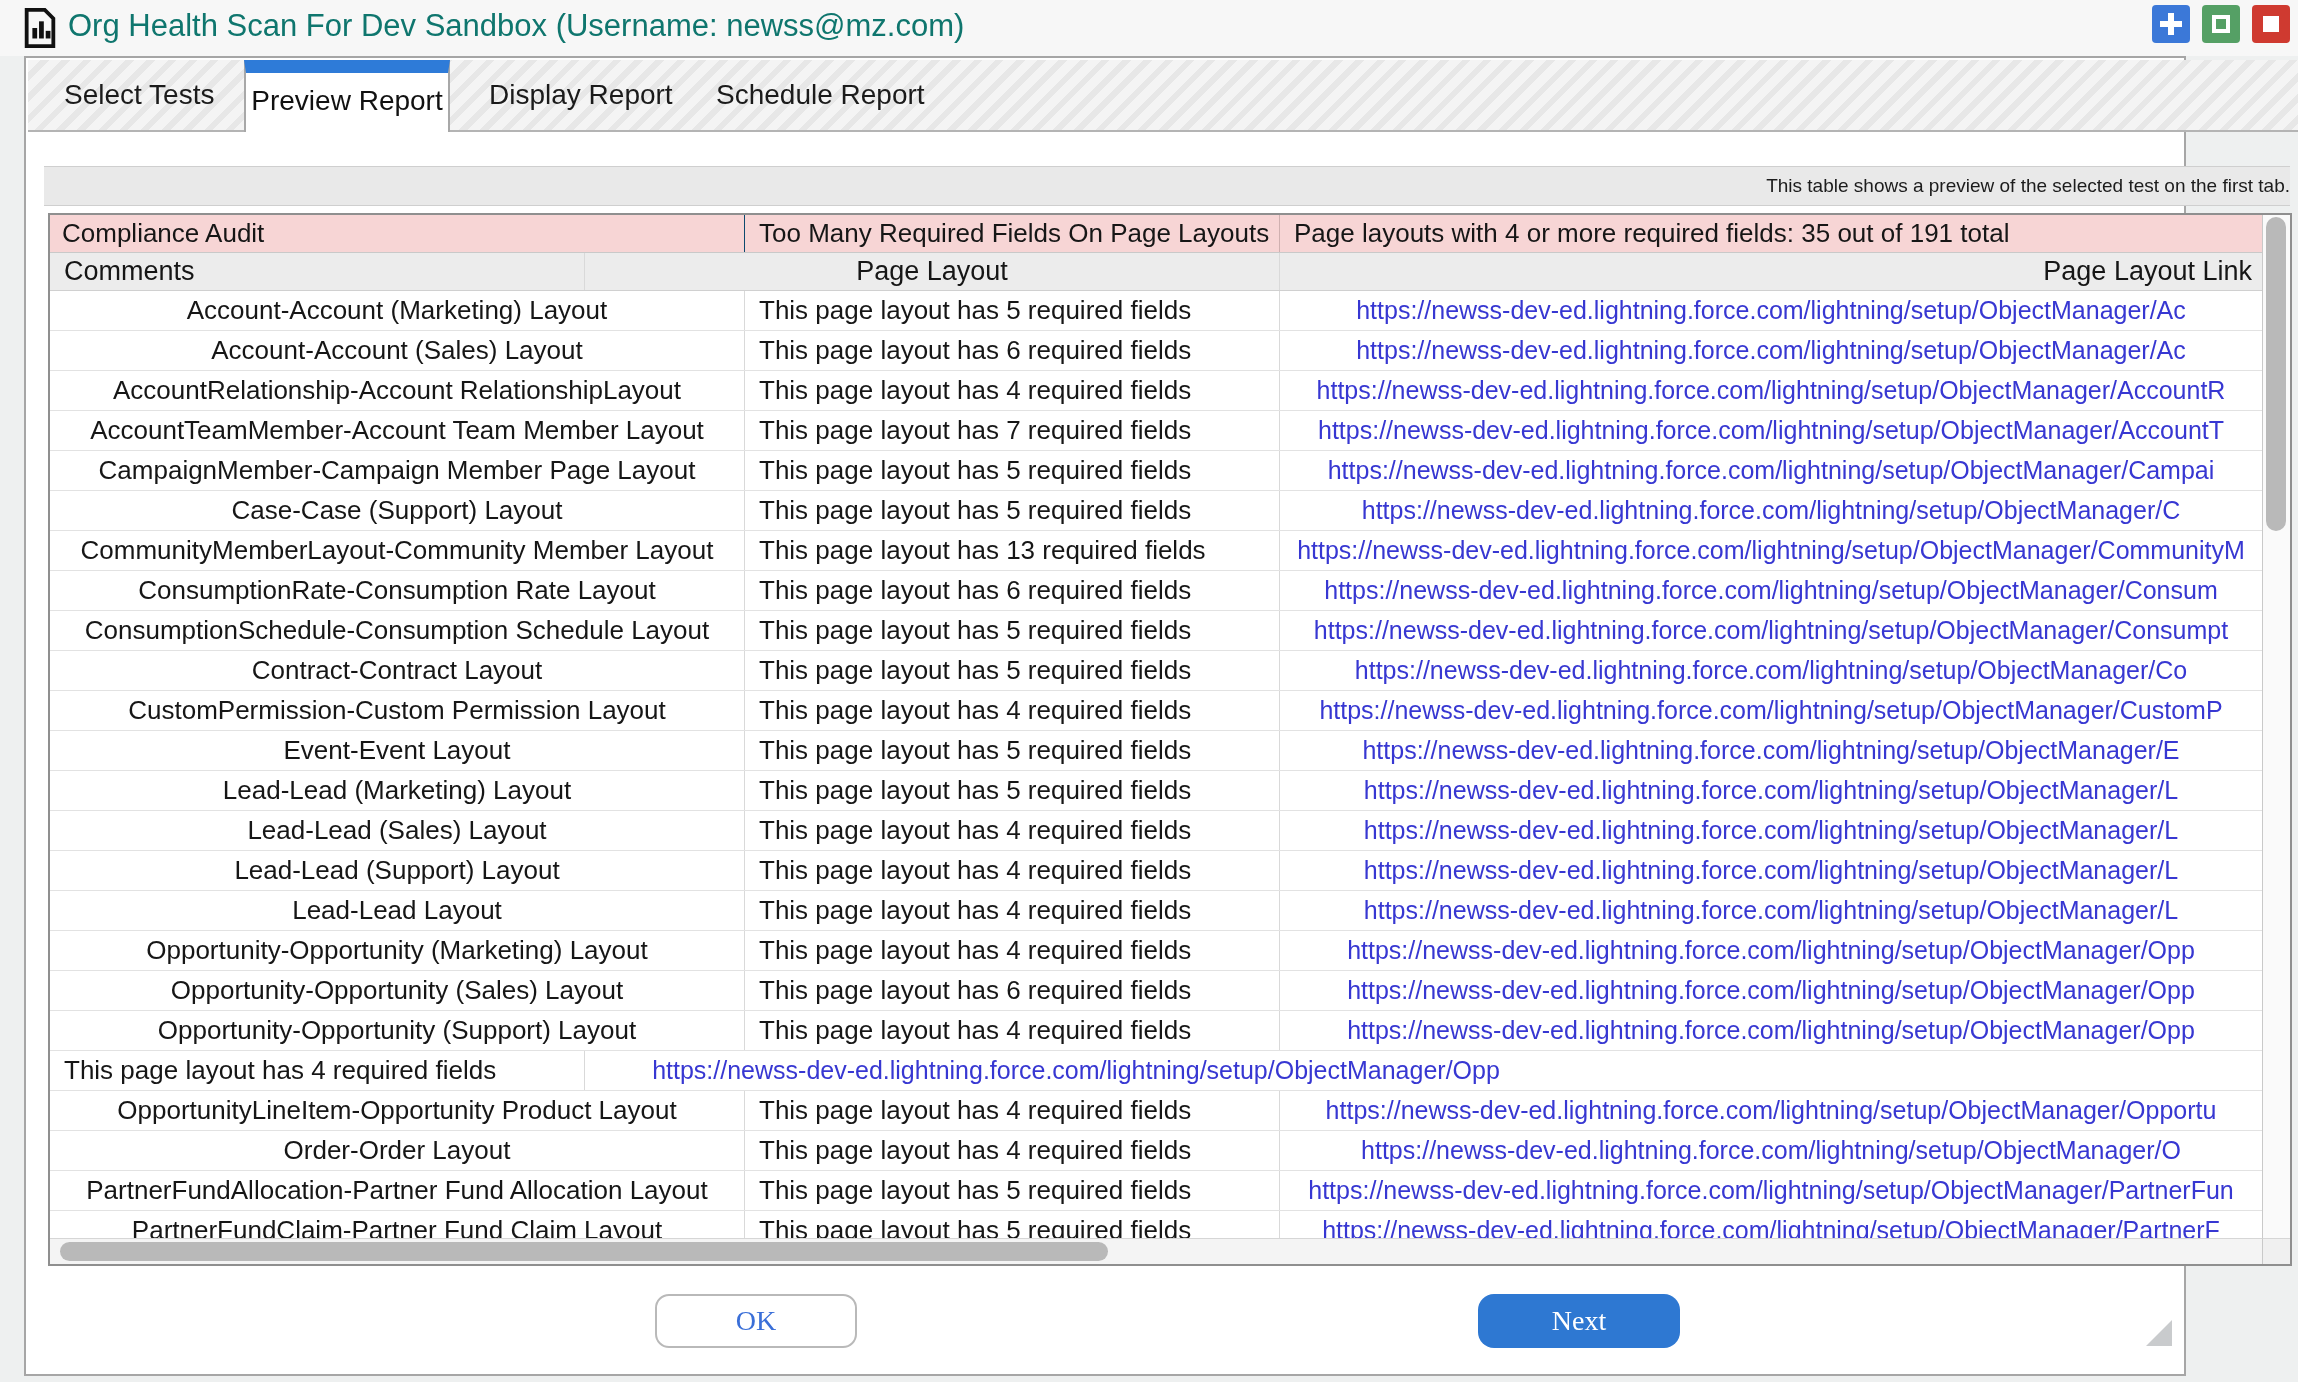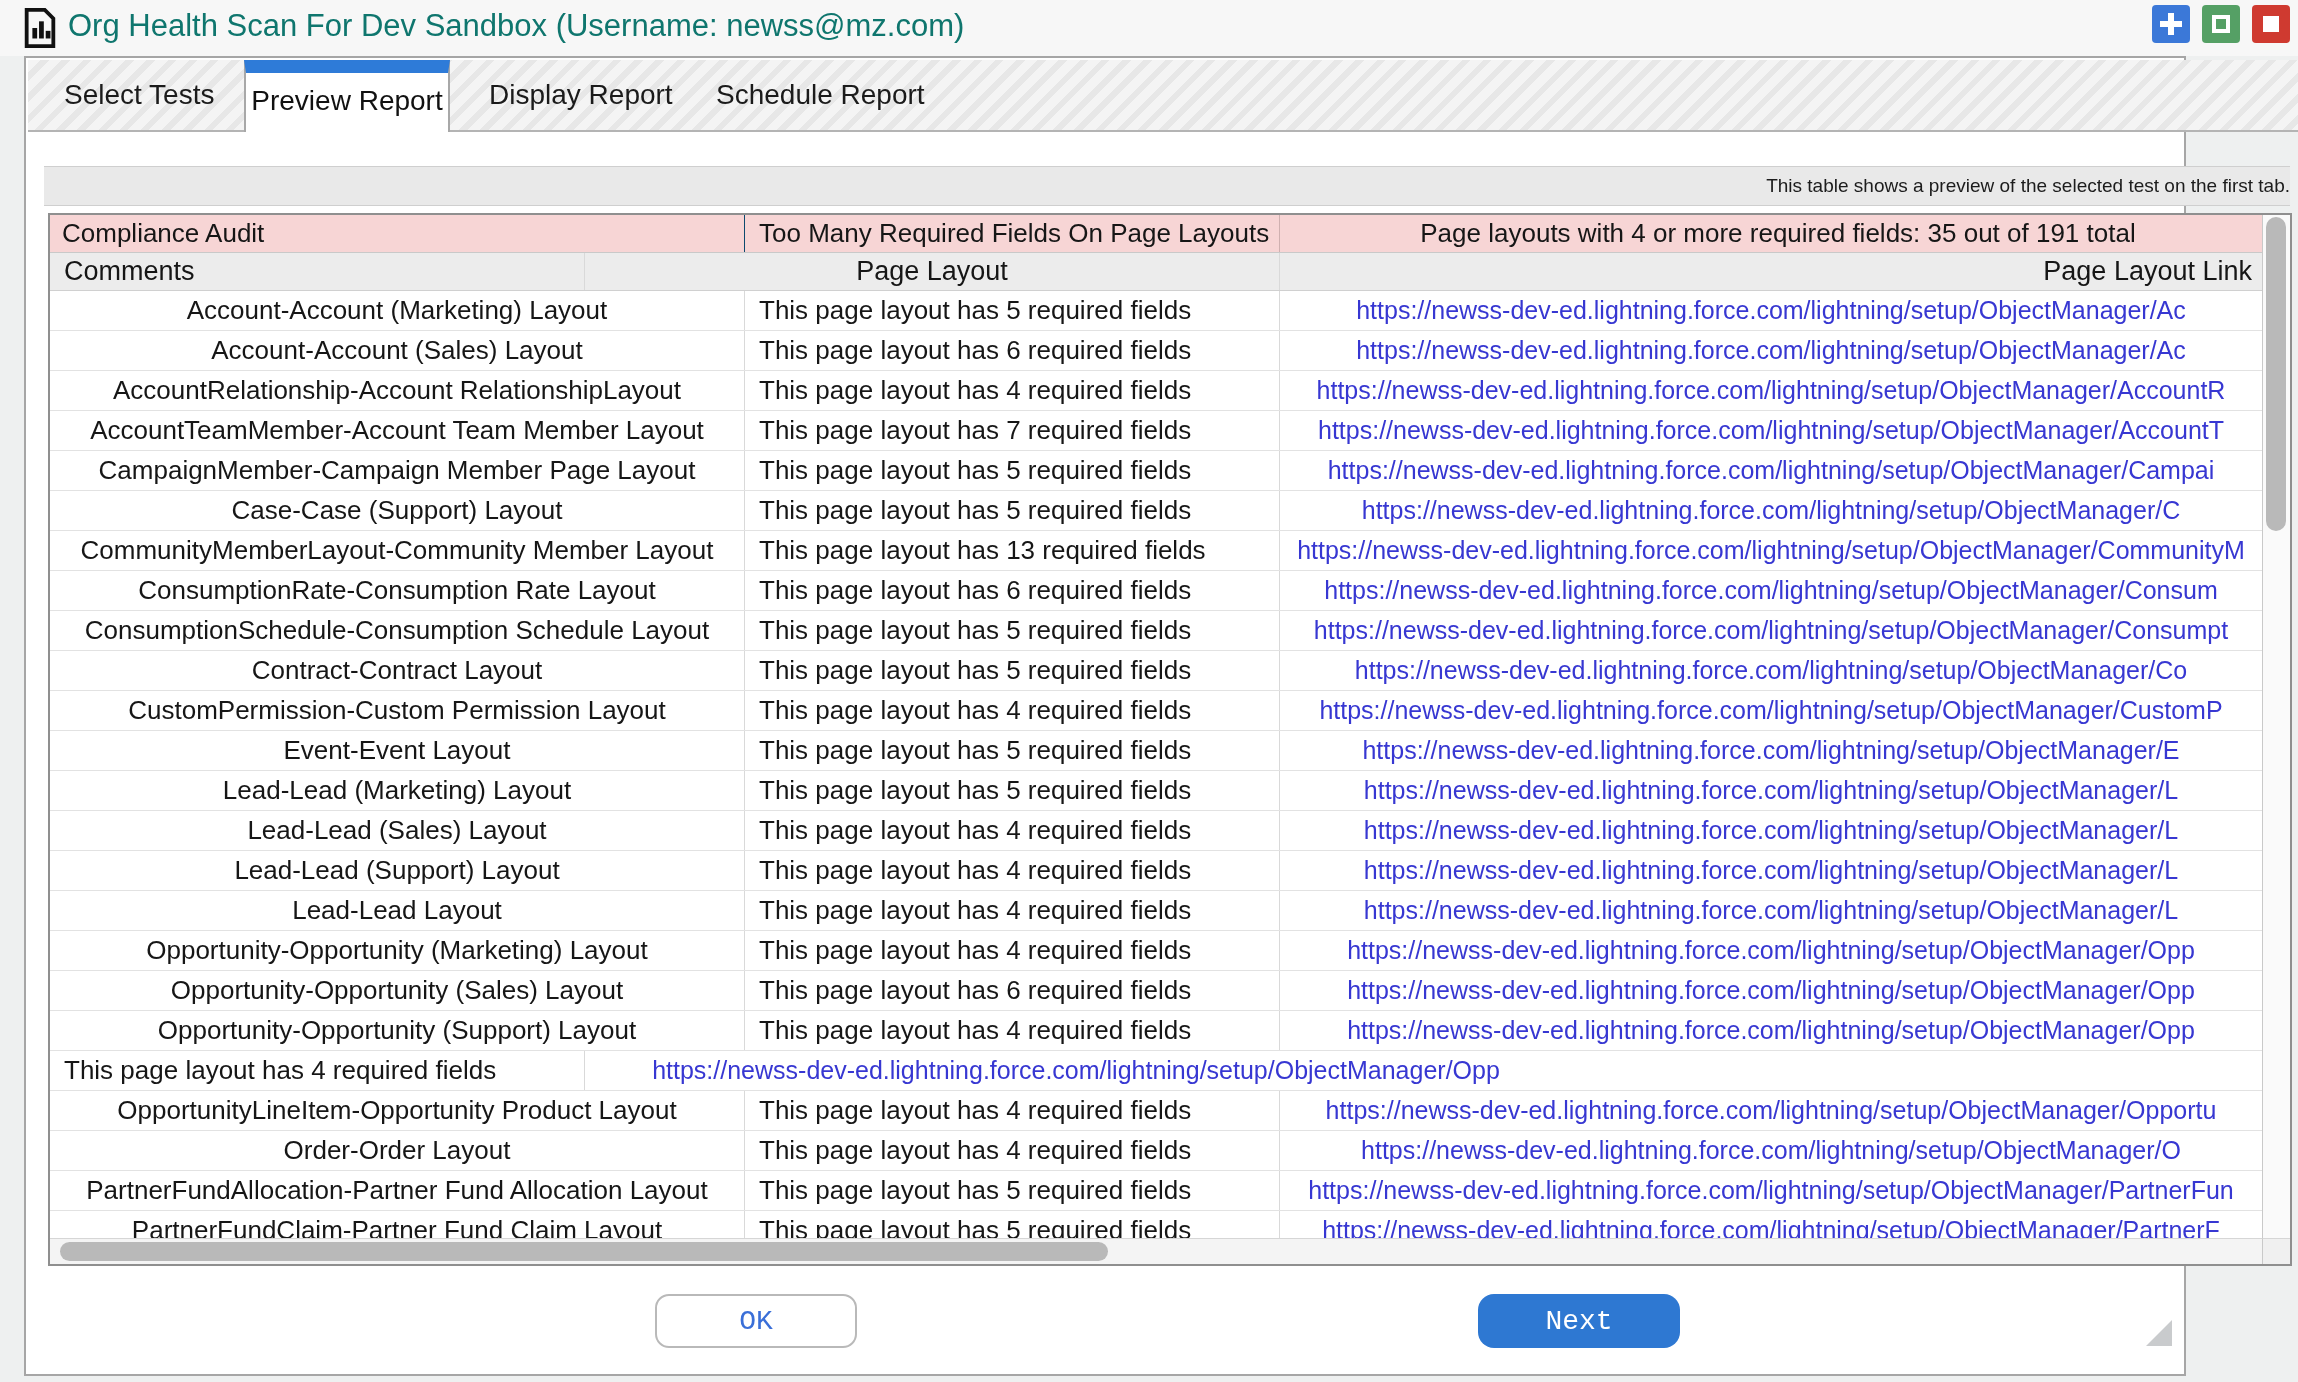--- a/index.html
+++ b/index.html
@@ -46,35 +46,35 @@
   .tr { display:flex; height:40px; border-bottom:1px solid #e2e2e2; background:#fff; }
   .td { height:100%; line-height:39px; font-size:26px; color:#161616; overflow:hidden; white-space:nowrap; }
   .c1 { width:695px; text-align:center; border-right:1px solid #d9d9d9; }
   .c2 { width:535px; text-align:left; padding-left:14px; border-right:1px solid #d9d9d9; }
   .c3 { width:982px; text-align:center; }
   .rows .c3 { color:#3737d2; cursor:pointer; font-size:25px; }
   .summary { height:38px; background:#f7d5d5; border-bottom:1px solid #c9c9c9; }
   .summary .td { line-height:37px; }
   .summary .c1 { text-align:left; padding-left:12px; border-right:1px solid #0c4a6e; }
   .summary .c2 { border-right:1px solid #cfb0b0; }
-  .summary .c3 { text-align:center; padding-left:14px; }
+  .summary .c3 { text-align:left; padding-left:14px; }
   .headrow { height:38px; background:#ececec; border-bottom:1px solid #d0d0d0; }
   .headrow .td { line-height:37px; font-size:27px; }
   .headrow .c3 { text-align:right; padding-right:10px; }
   .rows { position:relative; }
 
   
   .vscroll { position:absolute; right:0; top:0; width:28px; height:1023px; background:#fafafa; border-left:1px solid #c9c9c9; }
   .vthumb { position:absolute; left:3px; top:2px; width:20px; height:314px; background:#b9b9b9; border-radius:11px; }
   .hscroll { position:absolute; left:0; bottom:0; width:2212px; height:26px; background:#f4f4f4; border-top:1px solid #d6d6d6; }
   .hthumb { position:absolute; left:10px; top:3px; width:1048px; height:19px; background:#b9b9b9; border-radius:10px; }
   .corner { position:absolute; right:0; bottom:0; width:28px; height:26px; background:#f0f0f0; border-left:1px solid #c9c9c9; border-top:1px solid #d6d6d6; }
 
   
-  .btn { position:absolute; top:1236px; width:202px; height:54px; font-size:28px; font-family:Liberation Mono, monospace; cursor:pointer; display:flex; align-items:center; justify-content:center; }
+  .btn { position:absolute; top:1236px; width:202px; height:54px; font-size:28px; font-family:Liberation Serif, serif; cursor:pointer; display:flex; align-items:center; justify-content:center; }
   .btn-ok   { left:629px; background:#ffffff; border:2px solid #b9b9b9; border-radius:14px; color:#3a6fd8; }
   .btn-next { left:1452px; background:#2e78d2; border:none; border-radius:16px; color:#ffffff; }
 
   .grip { position:absolute; right:12px; bottom:28px; width:0; height:0;
     border-left:26px solid transparent; border-bottom:26px solid #c9cbcd; }
 </style>
 </head>
 <body>
 
 <div class="stage">

